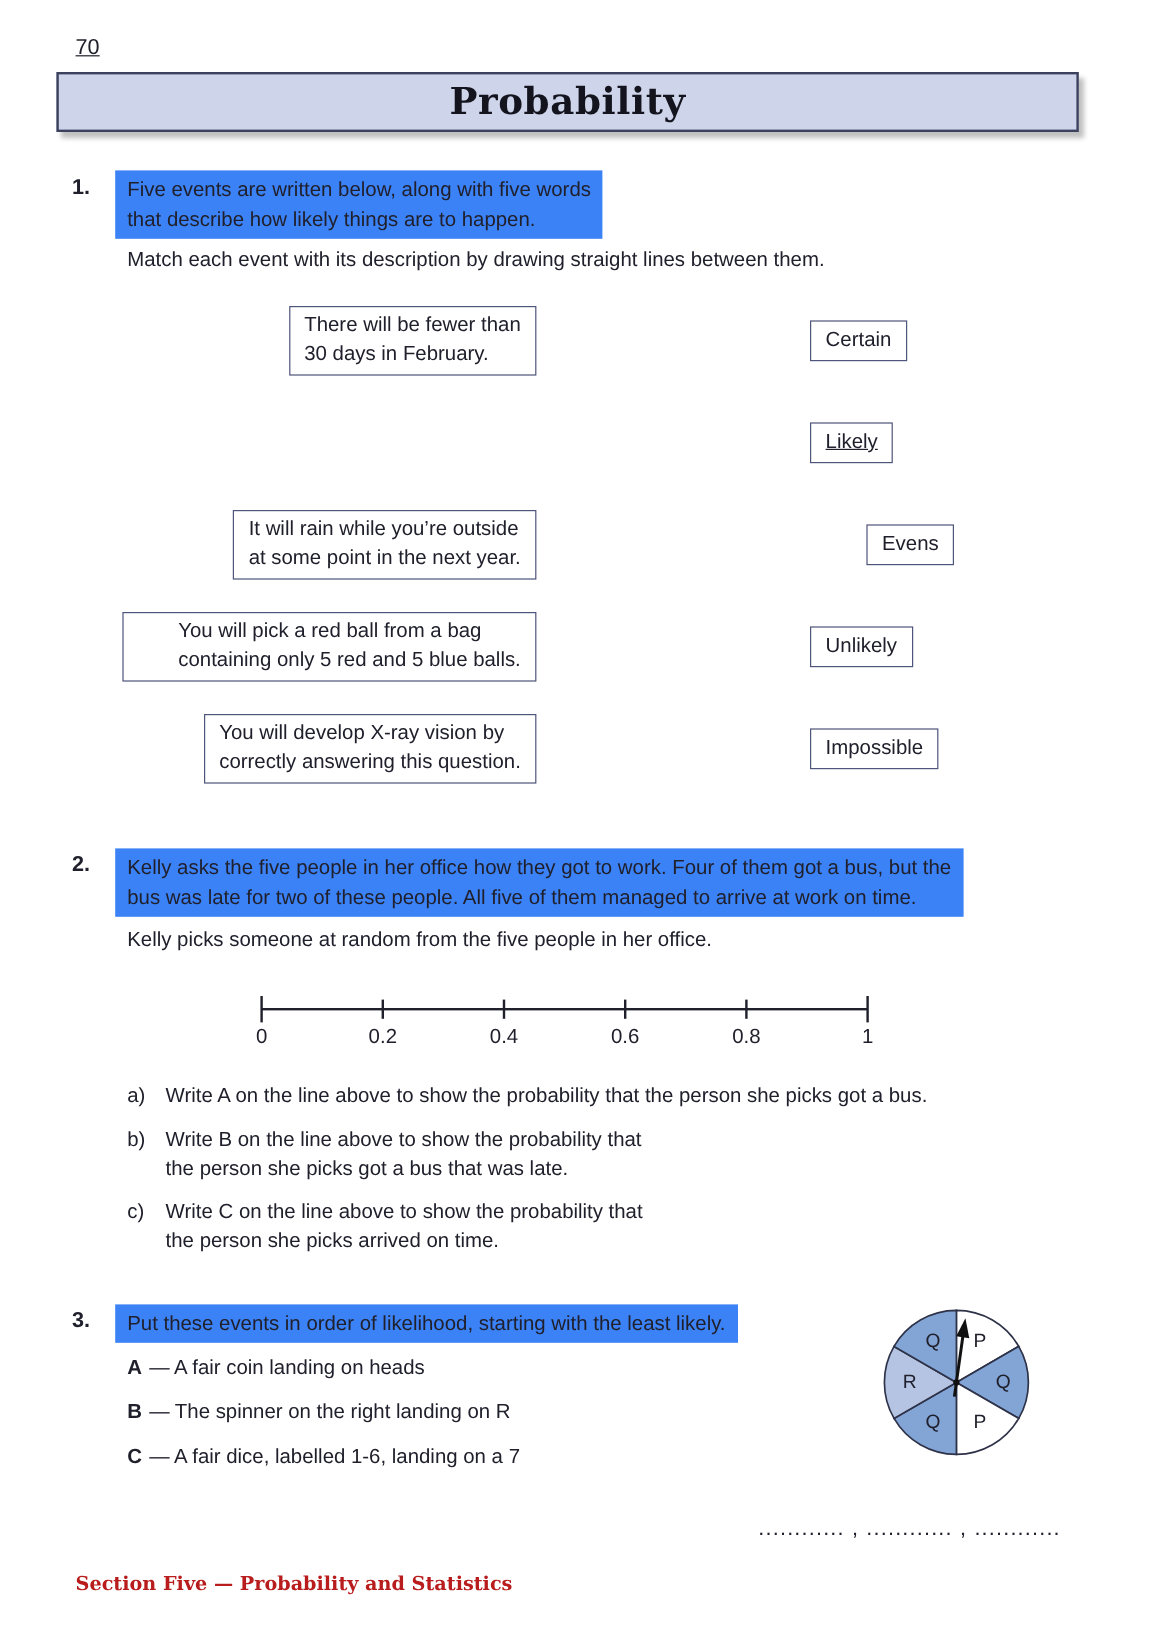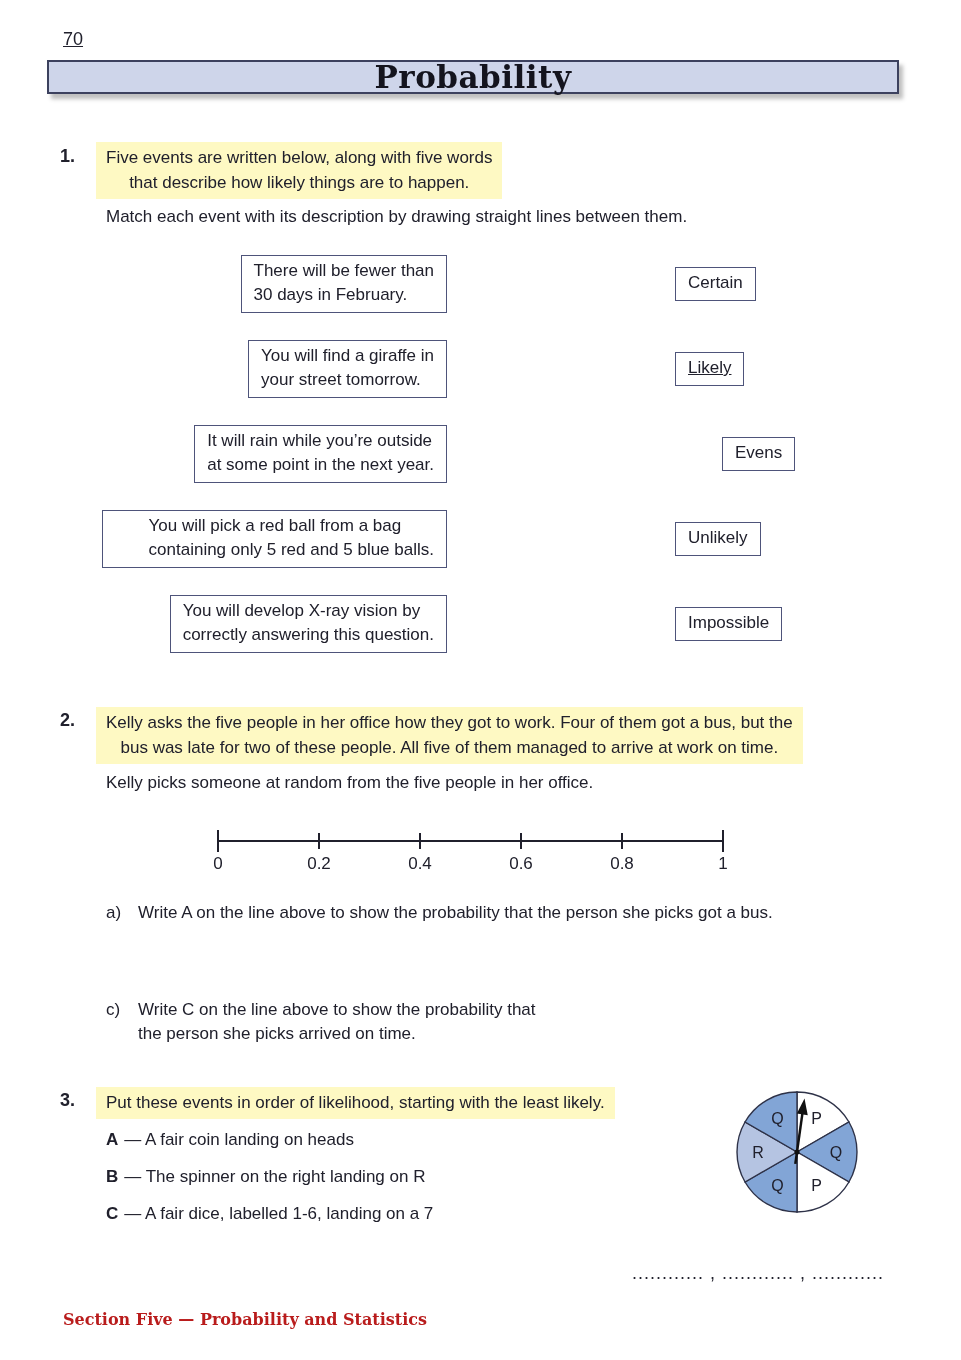--- a/index.html
+++ b/index.html
@@ -4,33 +4,33 @@
 <style>
   html,body{margin:0;padding:0;background:#e8e8e8;}
   .page{
     position:relative;width:961px;height:1360px;background:#ffffff;
     margin:0 auto;overflow:hidden;
     font-family:"Liberation Sans",sans-serif;color:#20202c;
   }
   .abs{position:absolute;}
   .page-number{left:63px;top:29px;font-size:18px;text-decoration:underline;}
   .title-box{
-    left:47px;top:60px;width:852px;height:34px;
+    left:47px;top:60px;width:852px;height:50px;
     background:#ced5ea;border:2px solid #3c415e;box-sizing:border-box;
     box-shadow:4px 5px 4px rgba(0,0,0,0.25);
     display:flex;align-items:center;justify-content:center;
   }
   .title-box h1{
     margin:0;font-family:"DejaVu Serif",serif;font-weight:bold;
     font-size:31px;letter-spacing:0.5px;color:#14141e;
   }
   .qnum{font-size:18px;font-weight:bold;}
   .hl{
-    background:#fef9c3;padding:3px 10px 4px 10px;
-    font-size:17px;line-height:25px;white-space:pre-line;text-align:center;
+    background:#3b82f6;padding:3px 10px 4px 10px;
+    font-size:17px;line-height:25px;white-space:pre-line;
   }
   .plain{font-size:17px;line-height:24px;white-space:pre-line;}
   .evt-box,.word-box{
     background:#ffffff;border:1.5px solid #4e547a;
     font-size:17px;line-height:24px;padding:3px 12px 5px 12px;
     white-space:pre-line;box-sizing:border-box;
   }
   .evt-box{right:514px;text-align:left;}
   .word-box{left:675px;}
   
@@ -67,22 +67,20 @@
     <h1>Probability</h1>
   </div>
 
   <div class="abs qnum" style="left:60px;top:146px;">1.</div>
   <div class="abs hl" style="left:96px;top:142px;">Five events are written below, along with five words
 that describe how likely things are to happen.</div>
   <div class="abs plain" style="left:106px;top:205px;">Match each event with its description by drawing straight lines between them.</div>
 
   <div class="abs evt-box" style="top:255px;">There will be fewer than
 30 days in February.</div>
-  <div class="abs evt-box" style="top:340px;">You will find a giraffe in
-your street tomorrow.</div>
   <div class="abs evt-box" style="top:425px;">It will rain while you’re outside
 at some point in the next year.</div>
   <div class="abs evt-box" style="top:510px;padding-left:46px;">You will pick a red ball from a bag
 containing only 5 red and 5 blue balls.</div>
   <div class="abs evt-box" style="top:595px;">You will develop X-ray vision by
 correctly answering this question.</div>
 
   <div class="abs word-box" style="top:267px;">Certain</div>
   <div class="abs word-box" style="top:352px;text-decoration:underline;">Likely</div>
   <div class="abs word-box" style="top:437px;margin-left:47px;">Evens</div>
@@ -117,20 +115,24 @@
         <span class="tlabel">0.8</span>
       </div>
     <div class="tick end t5">
         <div class="mark"></div>
         <span class="tlabel">1</span>
       </div>
   </div>
 
   <div class="abs part" style="top:901px;">
     <span class="plabel">a)</span><span class="ptext">Write A on the line above to show the probability that the person she picks got a bus.</span>
+  </div>
+  <div class="abs part" style="top:938px;">
+    <span class="plabel">b)</span><span class="ptext">Write B on the line above to show the probability that
+the person she picks got a bus that was late.</span>
   </div>
   <div class="abs part" style="top:998px;">
     <span class="plabel">c)</span><span class="ptext">Write C on the line above to show the probability that
 the person she picks arrived on time.</span>
   </div>
 
   <div class="abs qnum" style="left:60px;top:1090px;">3.</div>
   <div class="abs hl" style="left:96px;top:1087px;">Put these events in order of likelihood, starting with the least likely.</div>
 
   <div class="abs q3item" style="top:1128px;">

